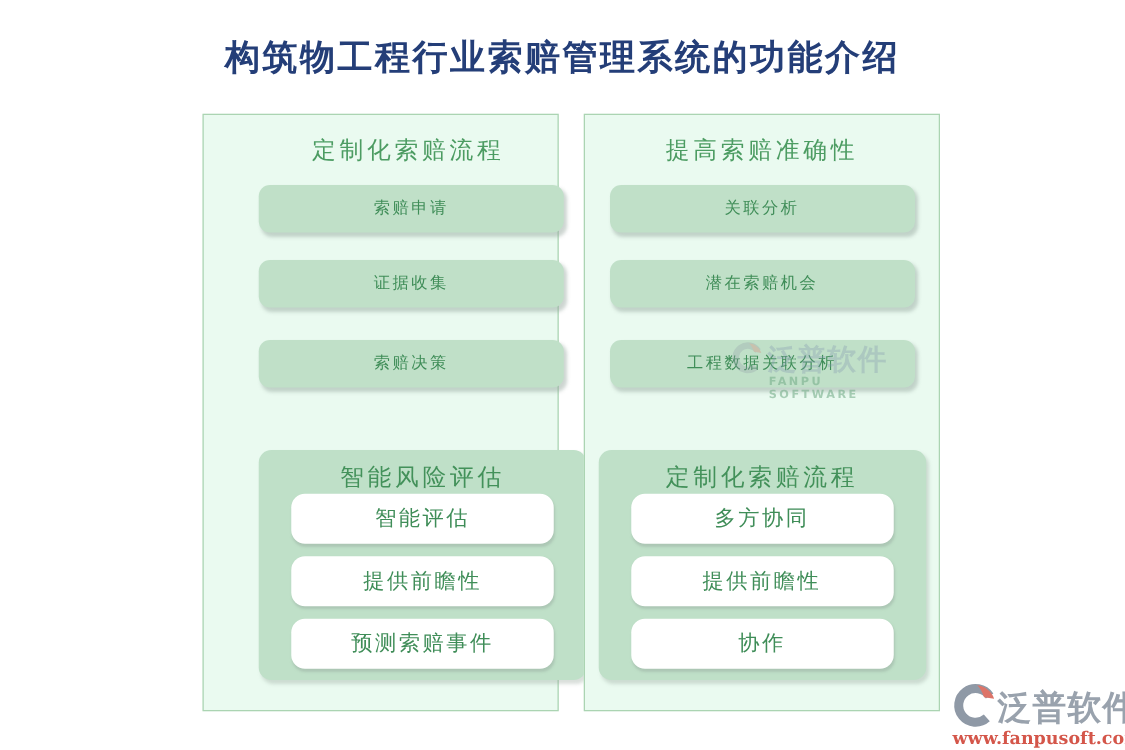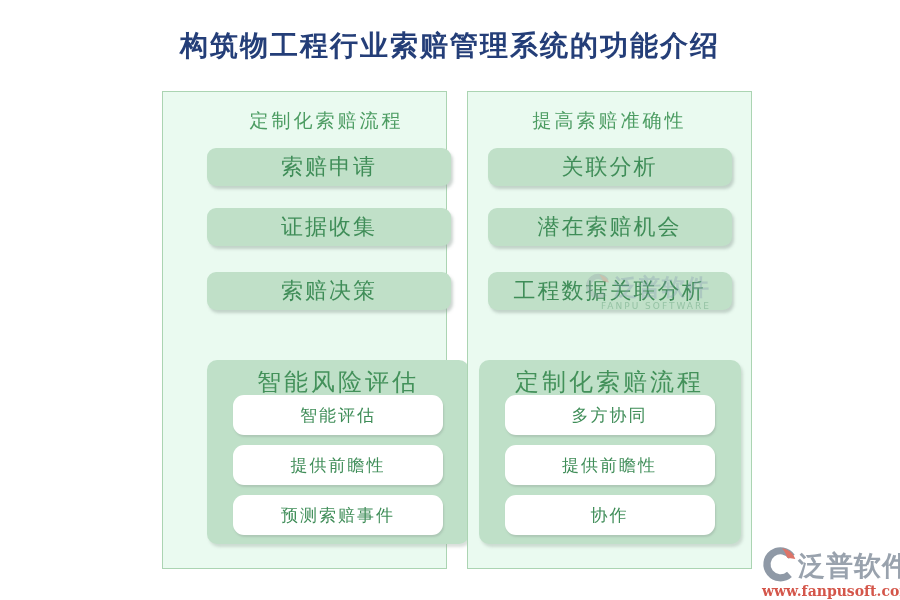--- a/index.html
+++ b/index.html
@@ -41,42 +41,42 @@
     color: #4c9c62;
   }
 
   .btn-green {
     width: 244px; height: 38px; line-height: 38px;
     margin: 0 auto;
     text-align: center;
     background: #c0e0c8;
     border-radius: 9px;
     color: #3f8d58;
-    font-size: 22px;
+    font-size: 13px;
     letter-spacing: 2px;
     box-shadow: 2px 3px 3px rgba(145, 162, 153, 0.45);
     cursor: pointer;
   }
   .gap-a { margin-top: 15px; }
   .gap-b { margin-top: 22px; }
   .gap-c { margin-top: 26px; }
 
   .card {
     width: 262px;
     margin: 50px auto 0;
     background: #bfe0c8;
     border-radius: 10px;
     padding-bottom: 9px;
     box-shadow: 2px 3px 3px rgba(145, 162, 153, 0.35);
   }
   .card-header {
     padding-top: 9px;
     height: 26px; line-height: 26px;
     text-align: center;
-    font-size: 24px;
+    font-size: 19px;
     letter-spacing: 3px;
     color: #43915a;
   }
   .btn-white {
     width: 210px; height: 40px; line-height: 40px;
     margin: 10px auto 0;
     text-align: center;
     background: #ffffff;
     border-radius: 11px;
     color: #3f8d58;
@@ -99,23 +99,23 @@
   .watermark-row svg { width: 26px; height: 26px; opacity: 0.28; }
   .watermark-name {
     font-size: 23px;
     font-weight: bold;
     letter-spacing: 1px;
     color: rgba(130, 152, 176, 0.33);
     margin-left: 3px;
   }
   .watermark-caption {
     margin-top: -2px;
-    margin-left: 16px;
+    margin-left: 30px;
     font-size: 9px;
-    font-weight: normal;
+    font-weight: bold;
     letter-spacing: 2px;
     font-family: "DejaVu Sans", "Liberation Sans", sans-serif;
     color: rgba(120, 175, 140, 0.6);
   }
 
   
   .brand {
     position: absolute;
     left: 762px; top: 546px;
     width: 135px;

